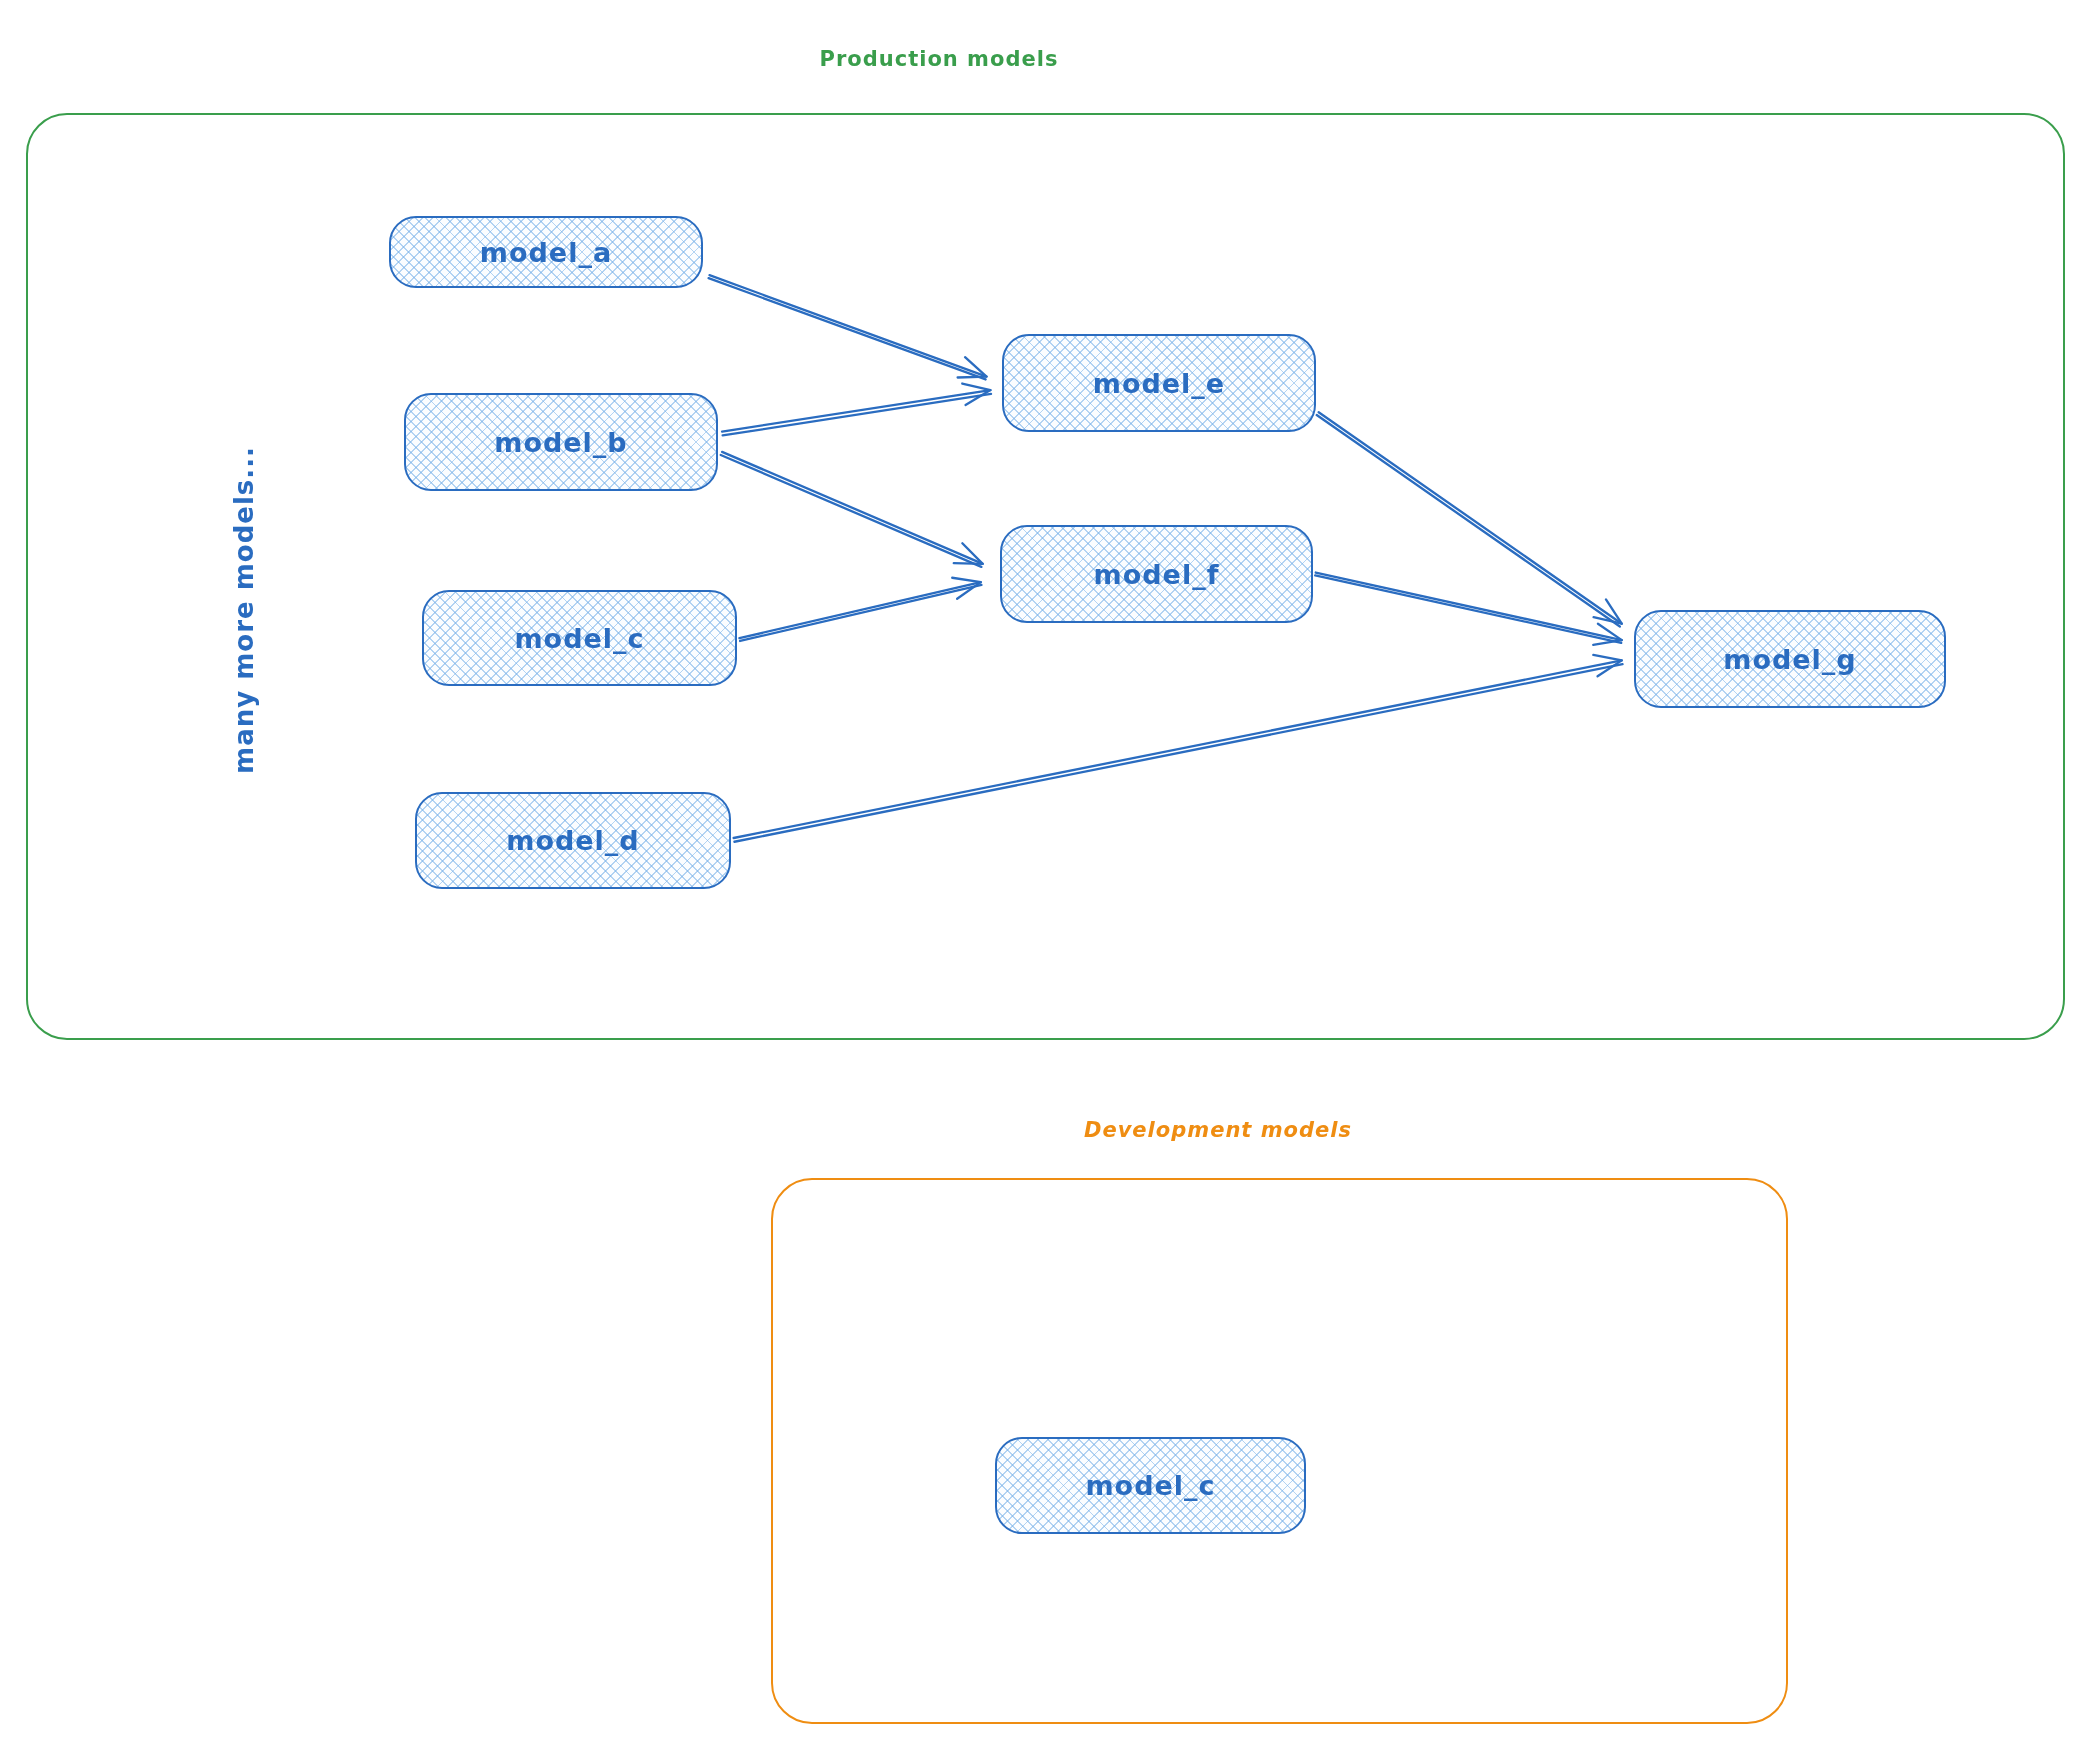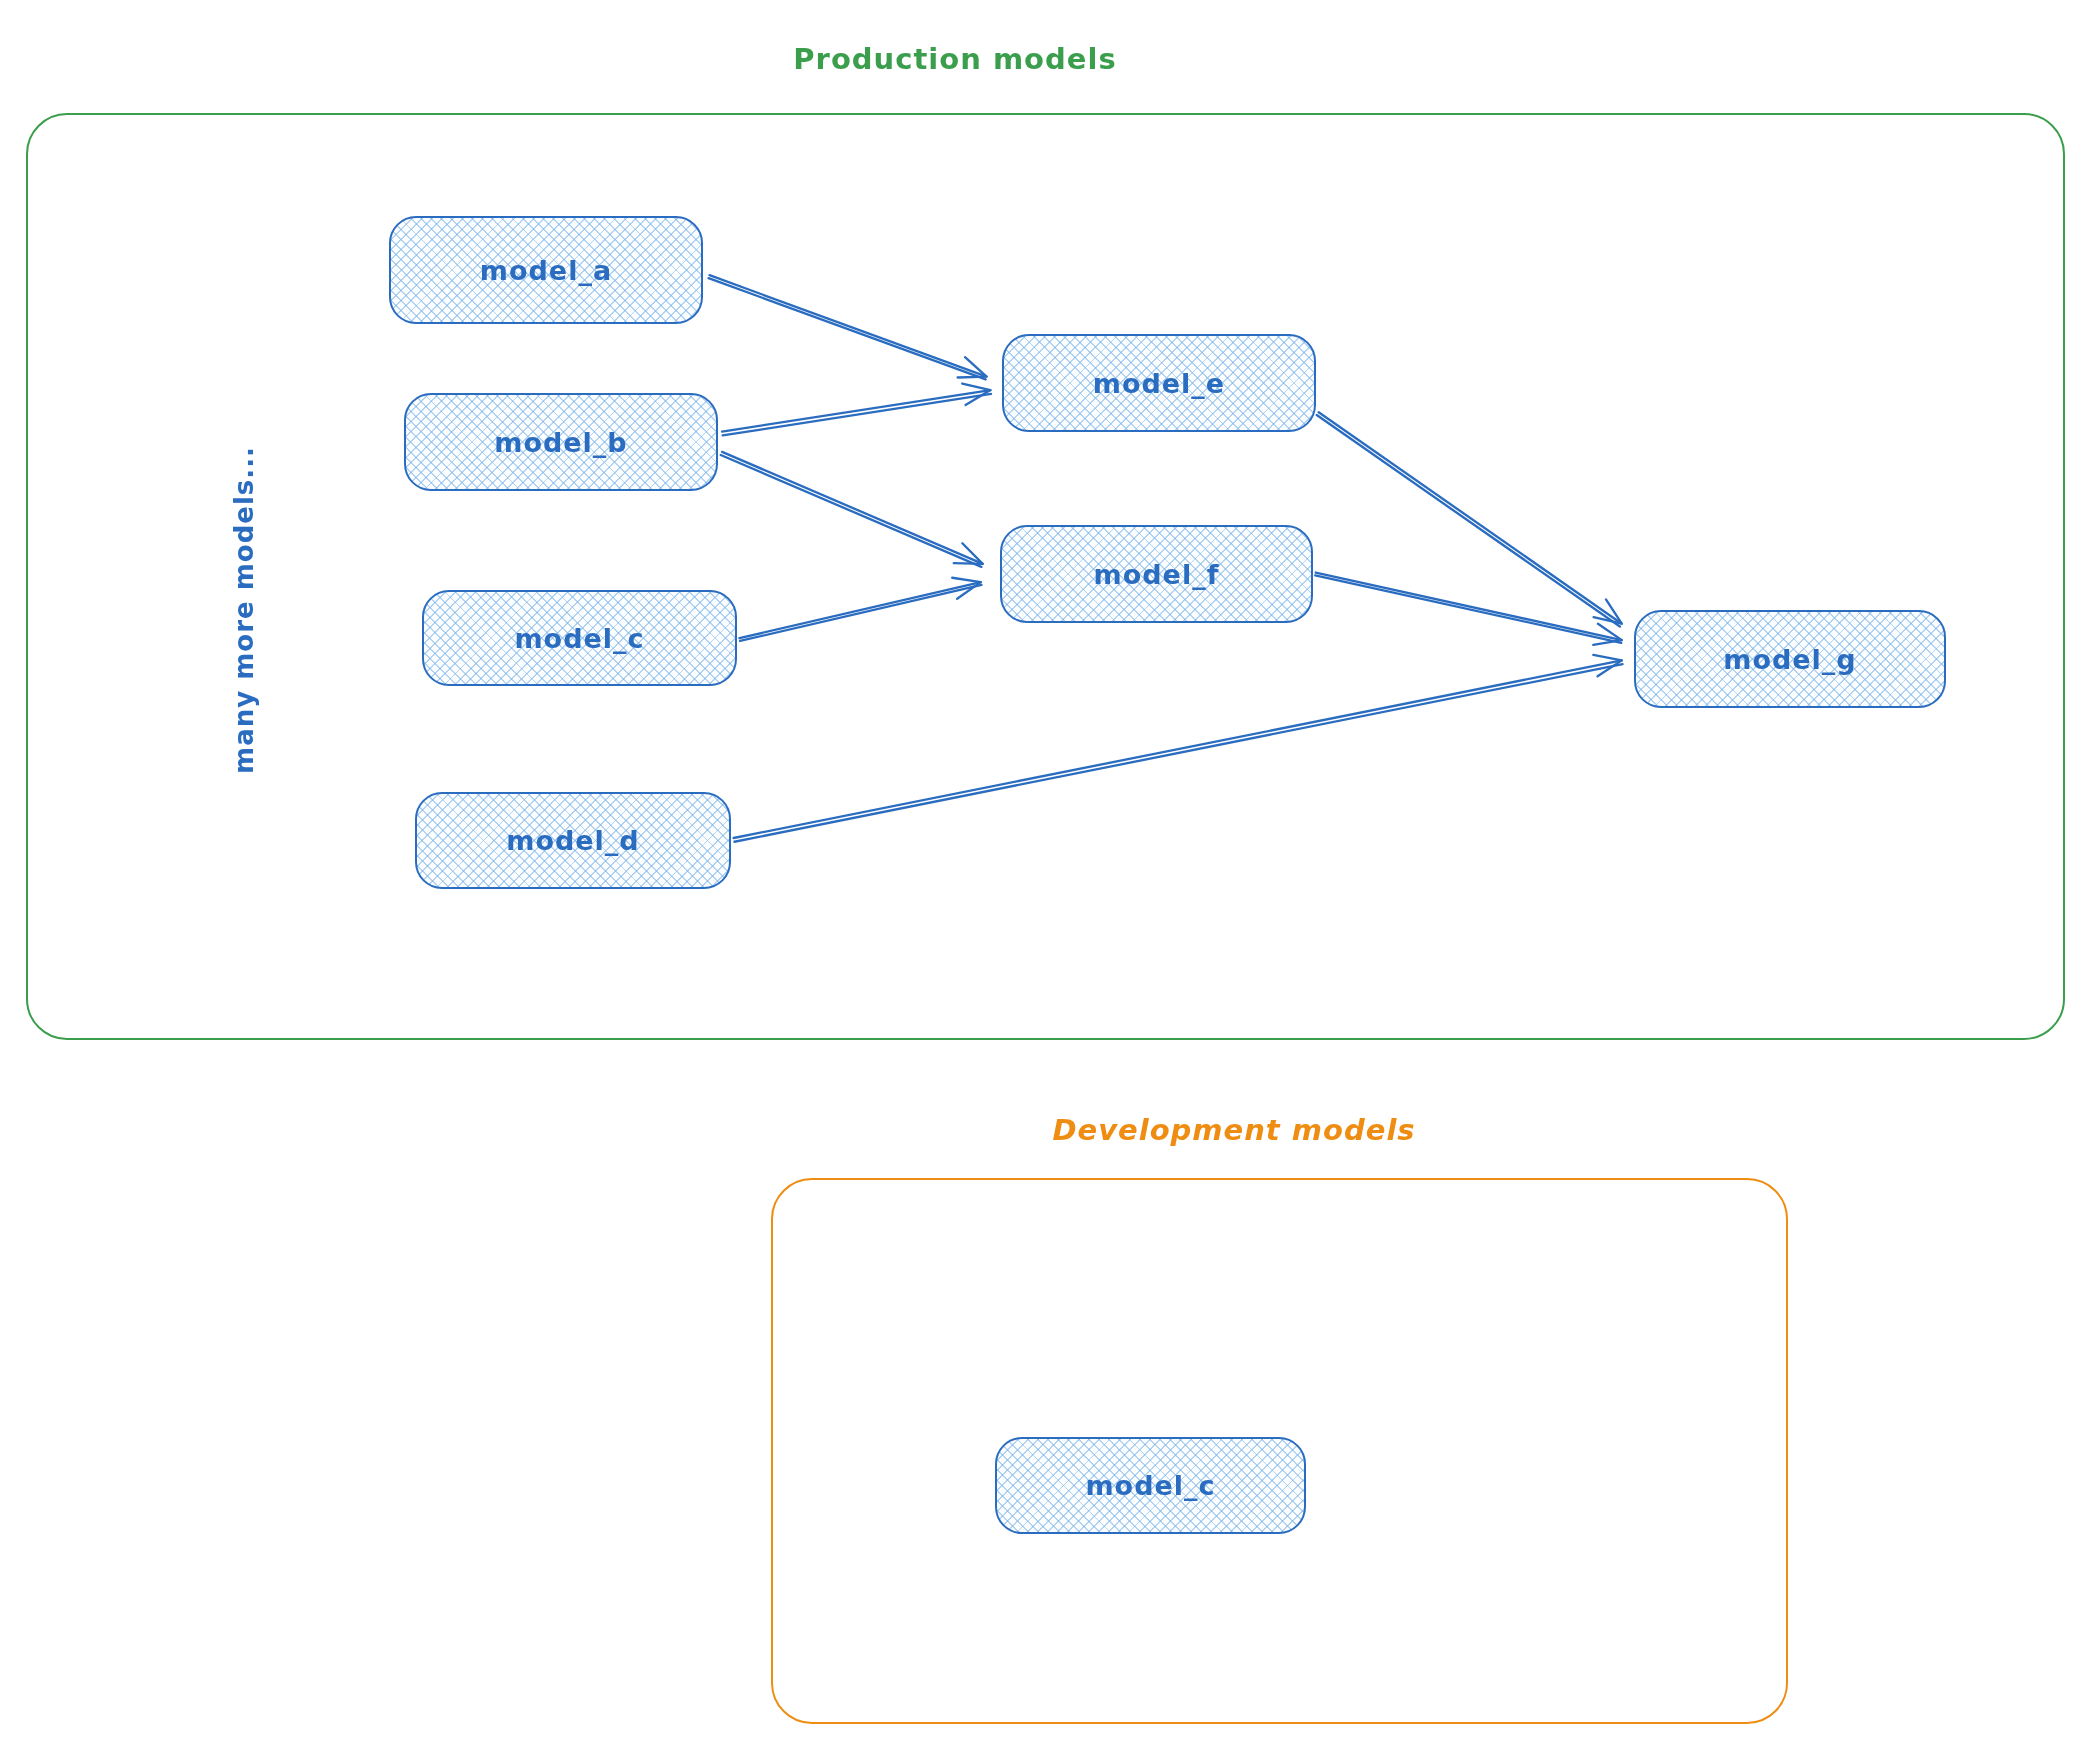--- a/index.html
+++ b/index.html
@@ -8,21 +8,21 @@
     font-family:"DejaVu Sans", sans-serif; overflow:hidden;
   }
   .frame {
     position:absolute; border:2.5px solid; border-radius:41px; background:transparent;
     box-sizing:border-box;
   }
   .frame.production { border-color: var(--production-border,#2f9e44); }
   .frame.development { border-color: var(--development-border,#f08c00); }
   .frame-title {
     position:absolute; transform:translate(-50%,-50%);
-    font-size:29px; font-weight:bold; letter-spacing:1px; white-space:nowrap;margin-left:16px;
+    font-size:21px; font-weight:bold; letter-spacing:1px; white-space:nowrap;
   }
   .frame-title.production { color: var(--production-border,#2f9e44); }
   .frame-title.development { color: var(--development-border,#f08c00); font-style: italic; }
   .side-label {
     position:absolute; transform:translate(-50%,-50%) rotate(-90deg);
     transform-origin:center center;
     color: var(--node-stroke,#1971c2);
     font-size:26px; font-weight:bold; letter-spacing:1px; white-space:nowrap;
   }
   .node {
@@ -78,21 +78,21 @@
     <g>
       <path class="edge" d="M1363,593 L1680,663 M1362.4,595.9 L1679.4,665.9"></path>
       <path class="edge" d="M1655.3,646 L1680,663 L1650.4,668"></path>
     </g>
     <g>
       <path class="edge" d="M760,868 L1680,684 M760.8,871.9 L1680.8,687.9"></path>
       <path class="edge" d="M1650.5,678.4 L1680,684 L1654.9,700.5"></path>
     </g>
   </svg>
 
-  <div class="node" style="left:389px; top:216px; width:314px; height:108px;">
+  <div class="node" style="left:389px; top:216px; width:314px; height:72px;">
     <span>model_a</span>
   </div>
   <div class="node" style="left:404px; top:393px; width:314px; height:98px;">
     <span>model_b</span>
   </div>
   <div class="node" style="left:422px; top:590px; width:315px; height:96px;">
     <span>model_c</span>
   </div>
   <div class="node" style="left:415px; top:792px; width:316px; height:97px;">
     <span>model_d</span>

